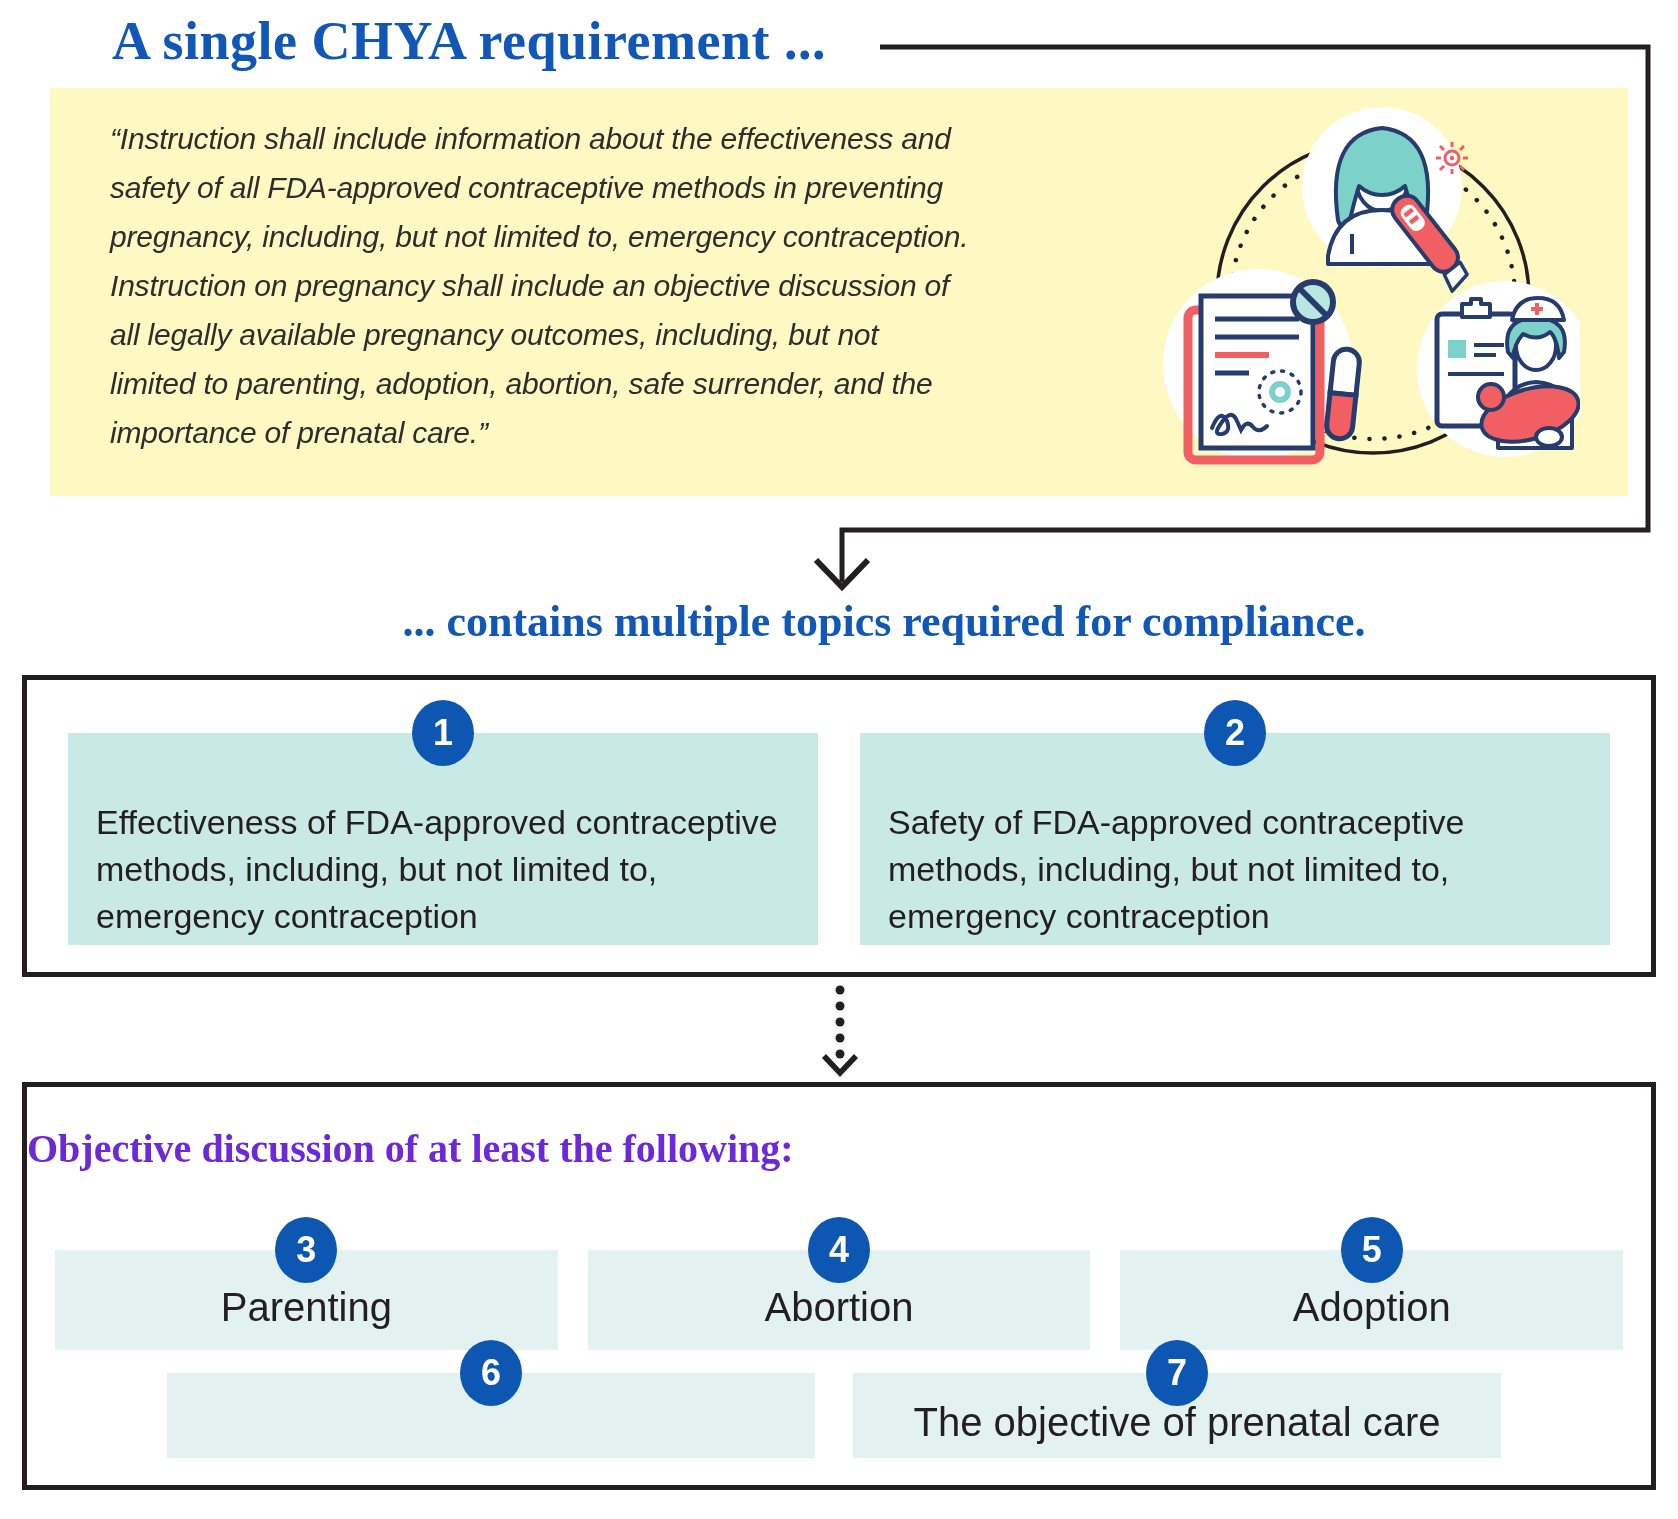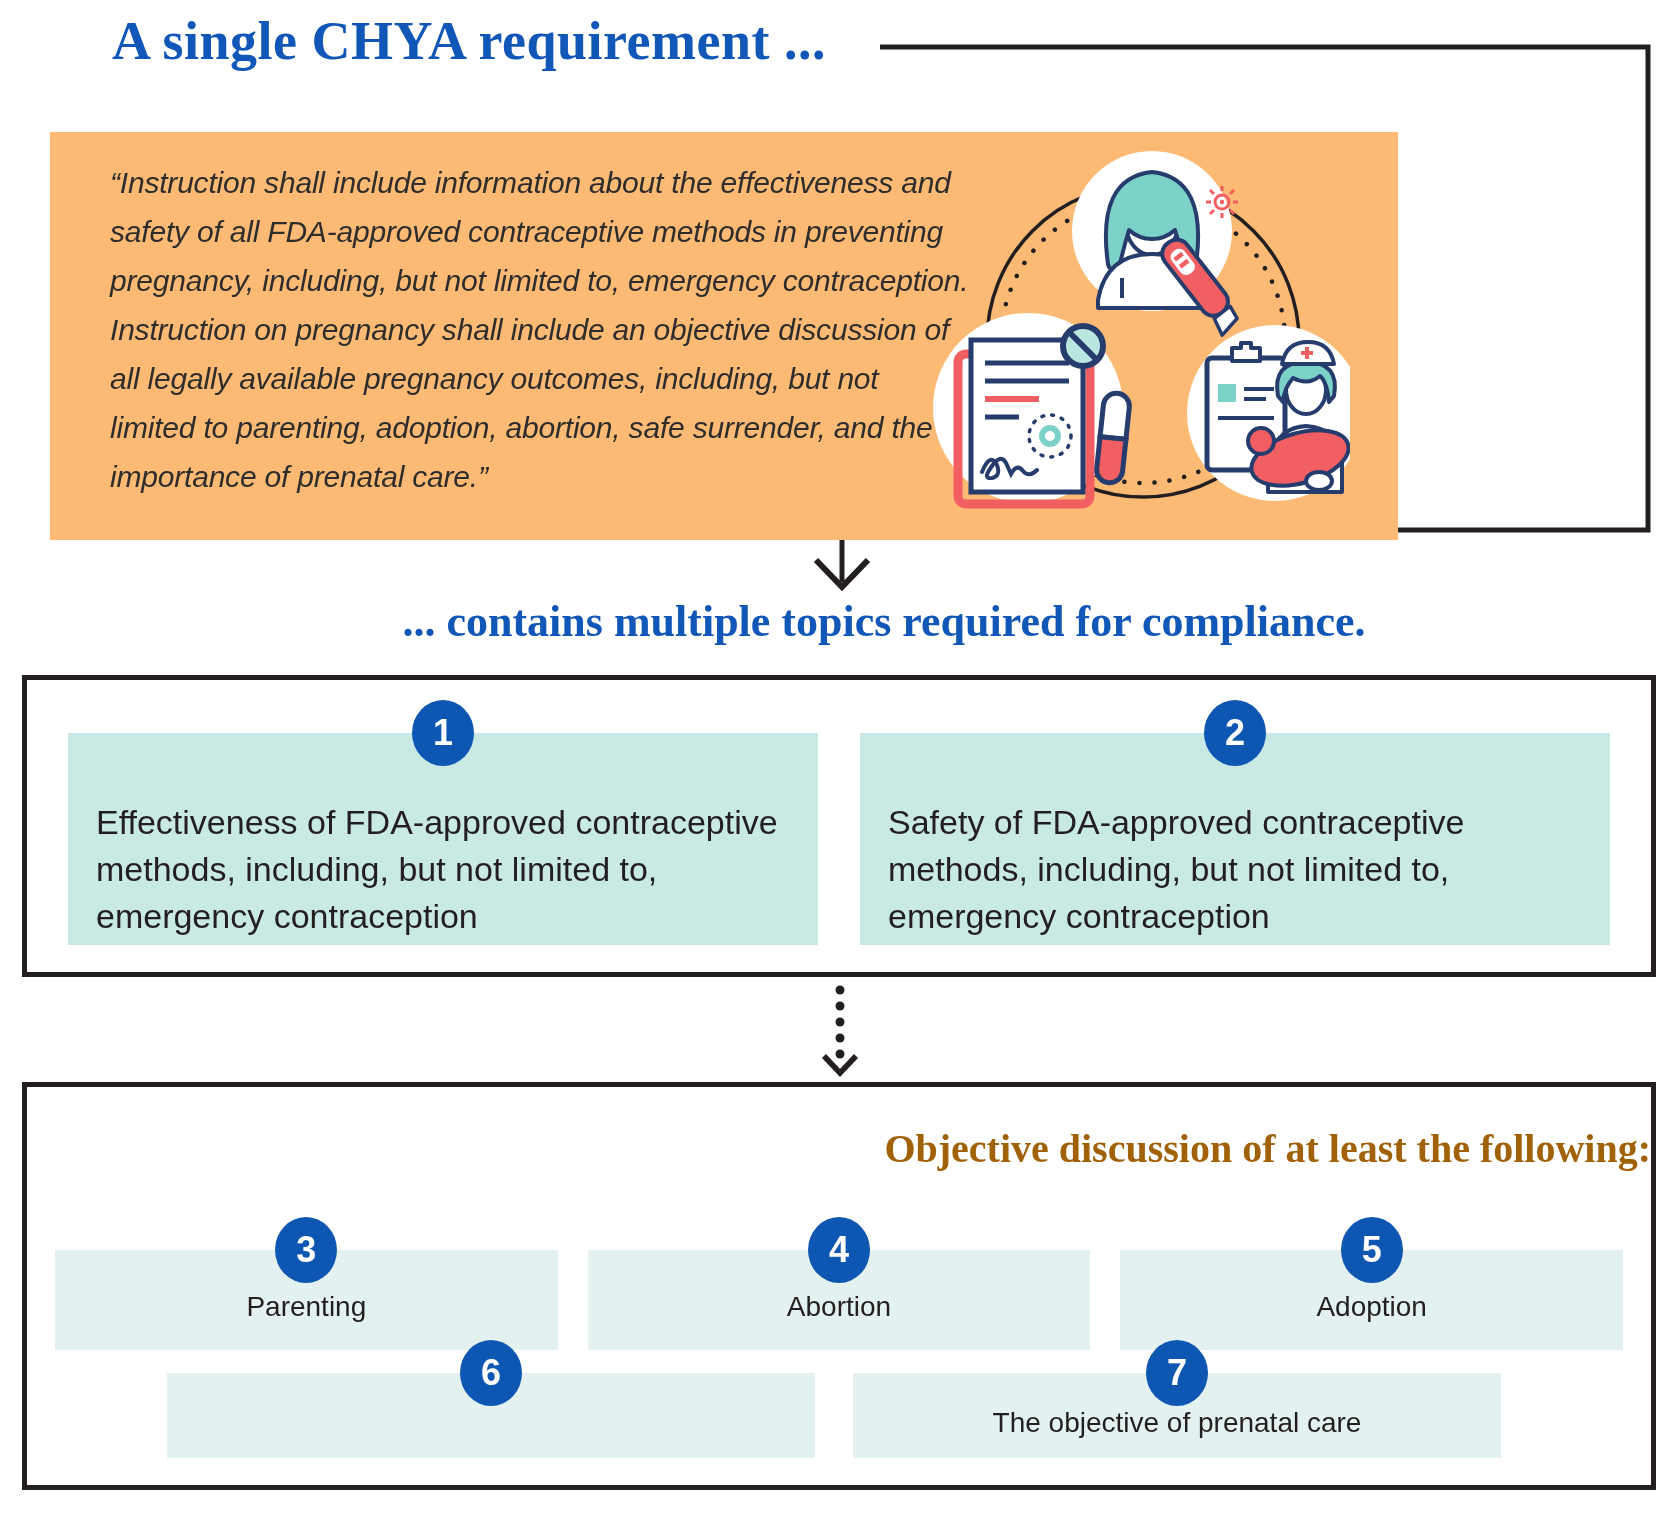--- a/index.html
+++ b/index.html
@@ -29,23 +29,22 @@
     transform:translateX(45px);
     font-family:"Liberation Serif",serif;
     font-weight:700;
     font-size:44px;
     color:#1157b8;
     white-space:nowrap;
   }
 
   
   .quote-box{
-    left:50px;top:88px;width:1348px;height:408px;
-    background:#fdba74;
-    margin-top:44px;
+    left:50px;top:88px;width:1578px;height:408px;
+    background:#fef9c3;
   }
   .quote-text{
     left:60px;top:26px;width:990px;
     font-style:italic;
     font-size:30px;
     line-height:49px;
     letter-spacing:-.2px;
     color:#2e2d2c;
     white-space:pre-line;
   }
@@ -79,43 +78,43 @@
     background:#0d57b2;
     color:#ffffff;
     font-weight:700;
     font-size:36px;
     display:flex;align-items:center;justify-content:center;
   }
 
   
   .frame2-heading{
     margin-top:38px;
-    text-align:right;
+    text-align:left;
     font-family:"Liberation Serif",serif;
     font-weight:700;
     font-size:40px;
-    color:#a16207;
+    color:#6d28d9;
   }
   .row1{
     position:absolute;left:28px;top:163px;width:1568px;
     display:flex;gap:30px;
   }
   .row1 .label-box{flex:1;height:100px;}
   .row2{
     position:absolute;left:0;top:286px;width:1614px;
     display:flex;gap:38px;justify-content:center;
   }
   .row2 .label-box{width:648px;height:85px;}
   .label-box{
     position:relative;
     background:#e3f2f0;
     display:flex;align-items:center;justify-content:center;
   }
   .label-box .label{
-    font-size:28px;
+    font-size:40px;
     padding-top:14px;
     text-align:center;
   }
 
   .connector-svg{left:0;top:0;}
   .dotted-arrow{left:818px;top:984px;}
 </style>
 </head>
 <body>
 

